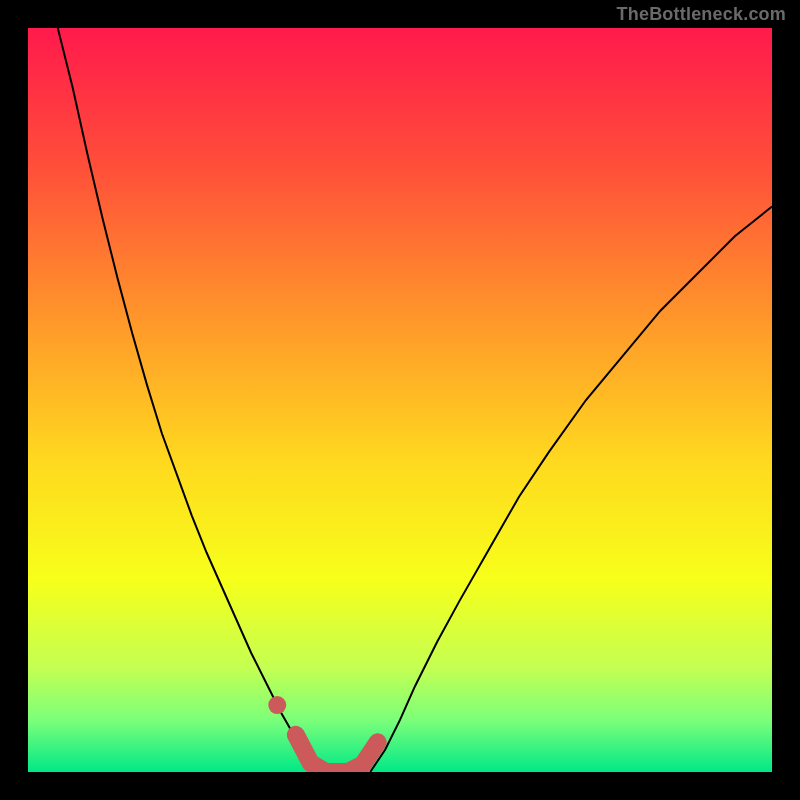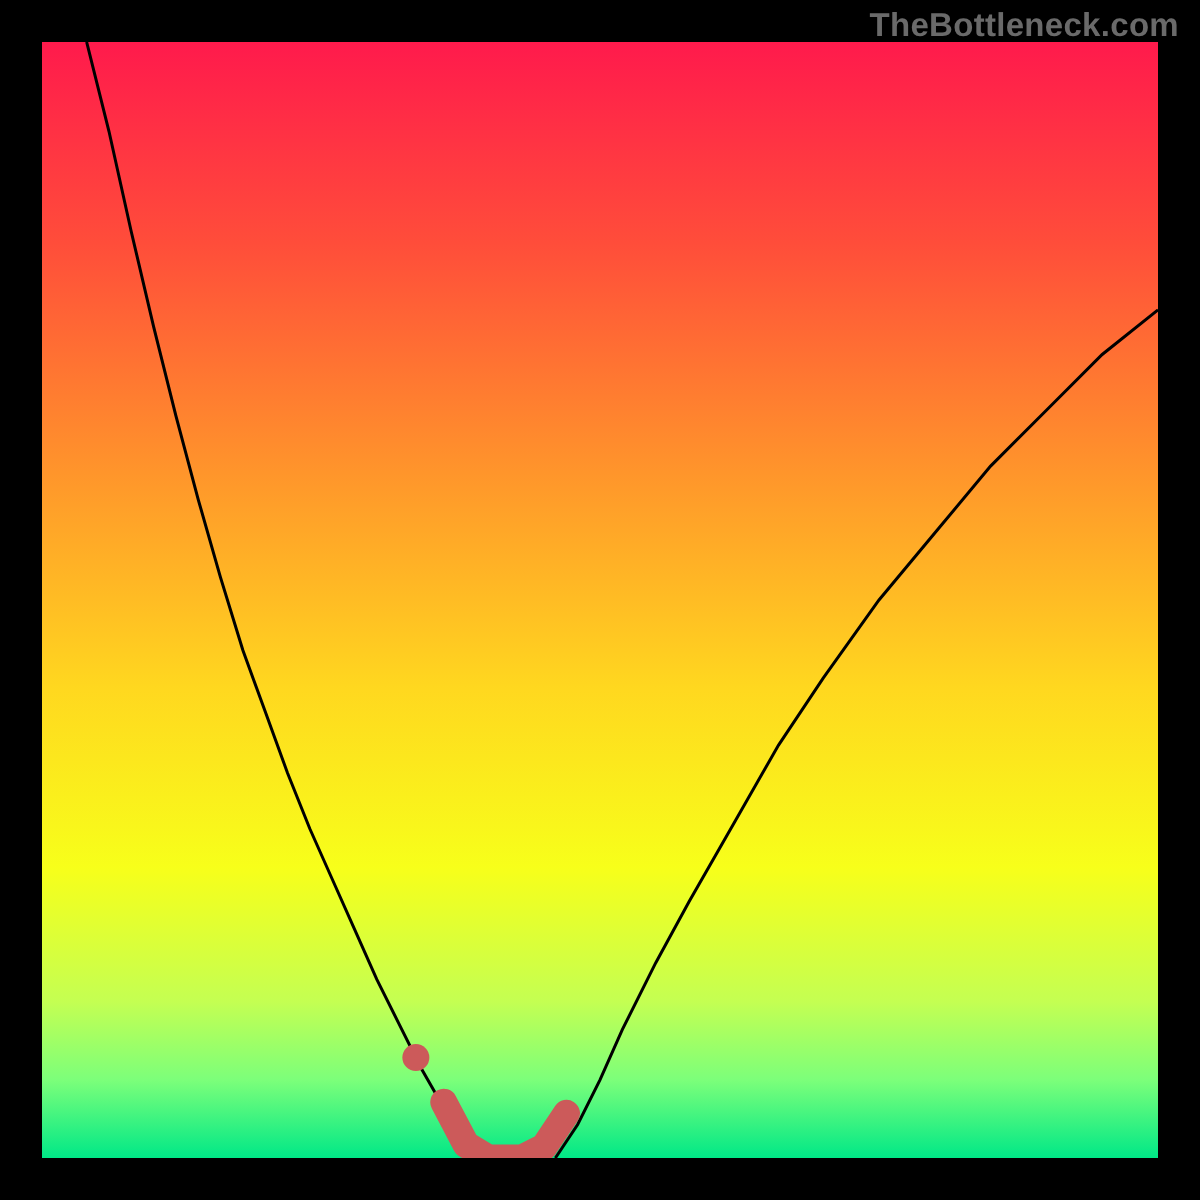--- a/index.html
+++ b/index.html
@@ -15,21 +15,21 @@
     position: relative;
     width: 800px;
     height: 800px;
     background: #000;
   }
   .watermark {
     position: absolute;
     top: 4px;
     right: 14px;
     color: #6a6a6a;
-    font-size: 22px;
+    font-size: 18px;
     font-weight: 600;
     letter-spacing: 0.2px;
     user-select: none;
   }
   .plot {
     position: absolute;
     left: 28px;
     top: 28px;
     width: 744px;
     height: 744px;

